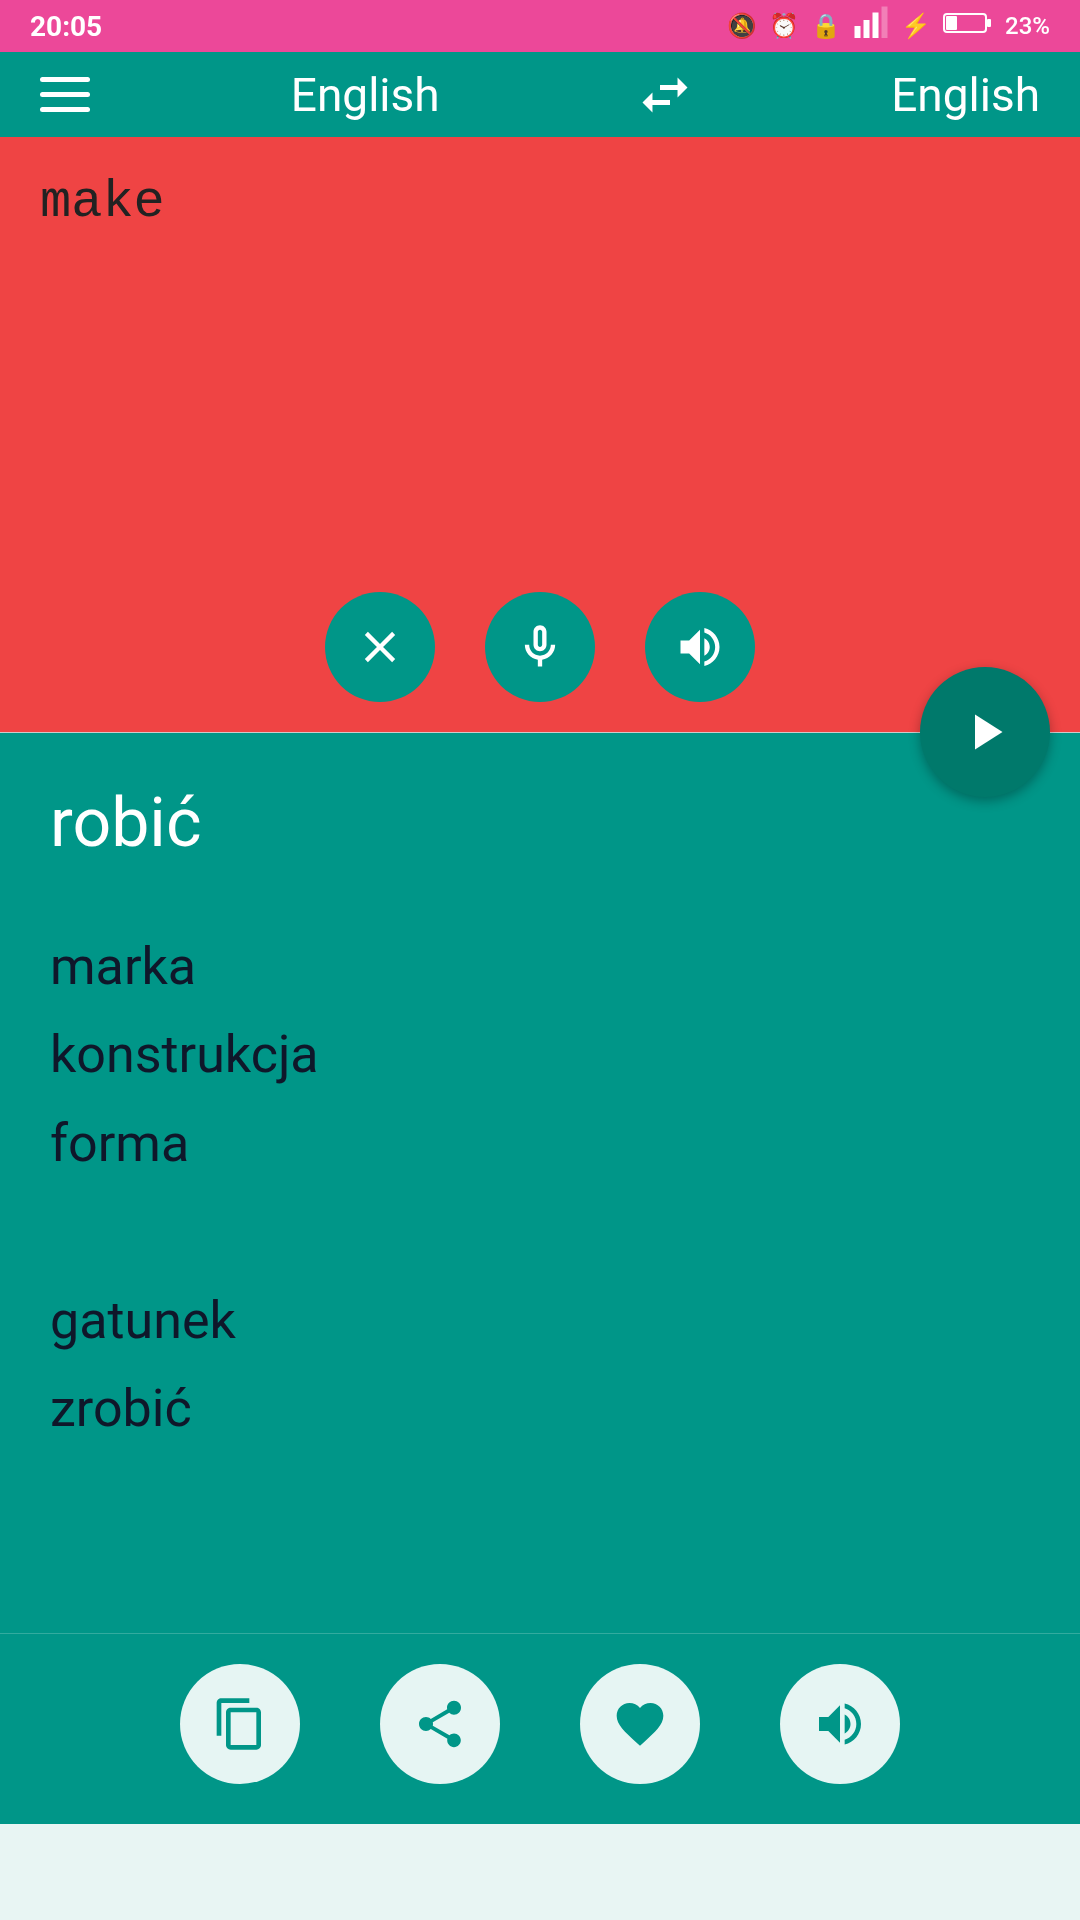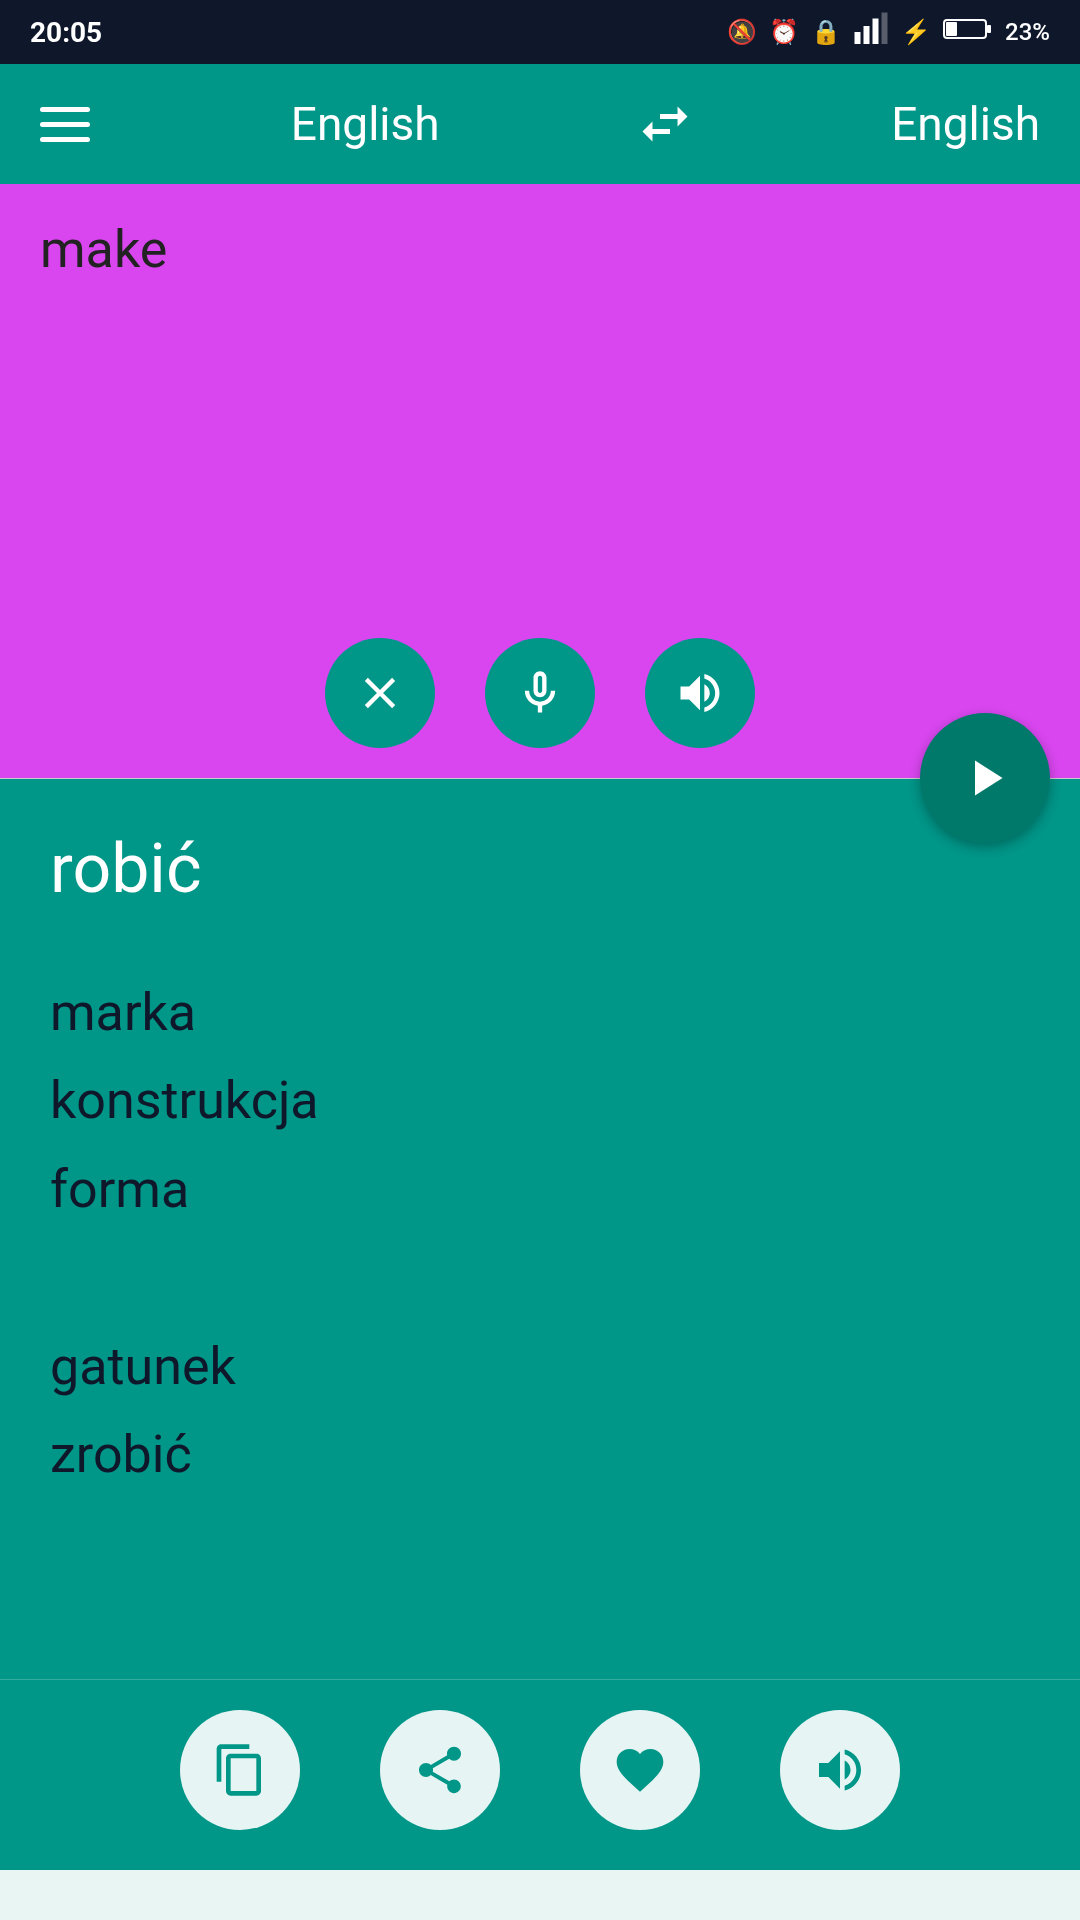--- a/index.html
+++ b/index.html
@@ -13,22 +13,22 @@
       width: 1080px;
       height: 1920px;
       font-family: 'Roboto', Arial, sans-serif;
       background: #e8f5f3;
       overflow: hidden;
     }
 
     
     .status-bar {
       width: 100%;
-      height: 64px;
-      background: #0f172a;
+      height: 52px;
+      background: #ec4899;
       display: flex;
       align-items: center;
       justify-content: space-between;
       padding: 0 30px;
       color: #fff;
       font-size: 28px;
       font-weight: 500;
       gap: 11px;
     }
 
@@ -40,21 +40,21 @@
     .status-bar-right {
       display: flex;
       align-items: center;
       gap: 12px;
       font-size: 24px;
     }
 
     
     .toolbar {
       width: 100%;
-      height: 120px;
+      height: 85px;
       background: #009688;
       display: flex;
       align-items: center;
       justify-content: space-between;
       padding: 0 40px;
     }
 
     .toolbar-menu-icon {
       width: 60px;
       height: 60px;
@@ -91,25 +91,26 @@
 
     .toolbar-swap-icon svg {
       width: 60px;
       height: 60px;
       fill: #fff;
     }
 
     
     .input-section {
       width: 100%;
-      background: #d946ef;
+      background: #ef4444;
       padding: 30px 40px 20px 40px;
       position: relative;
       min-height: 560px;
       border-bottom: 1px solid #ccc;
+      font-family: Liberation Mono, monospace;
     }
 
     .input-textarea {
       width: 100%;
       min-height: 400px;
       border: none;
       outline: none;
       font-size: 52px;
       color: #222;
       resize: none;

